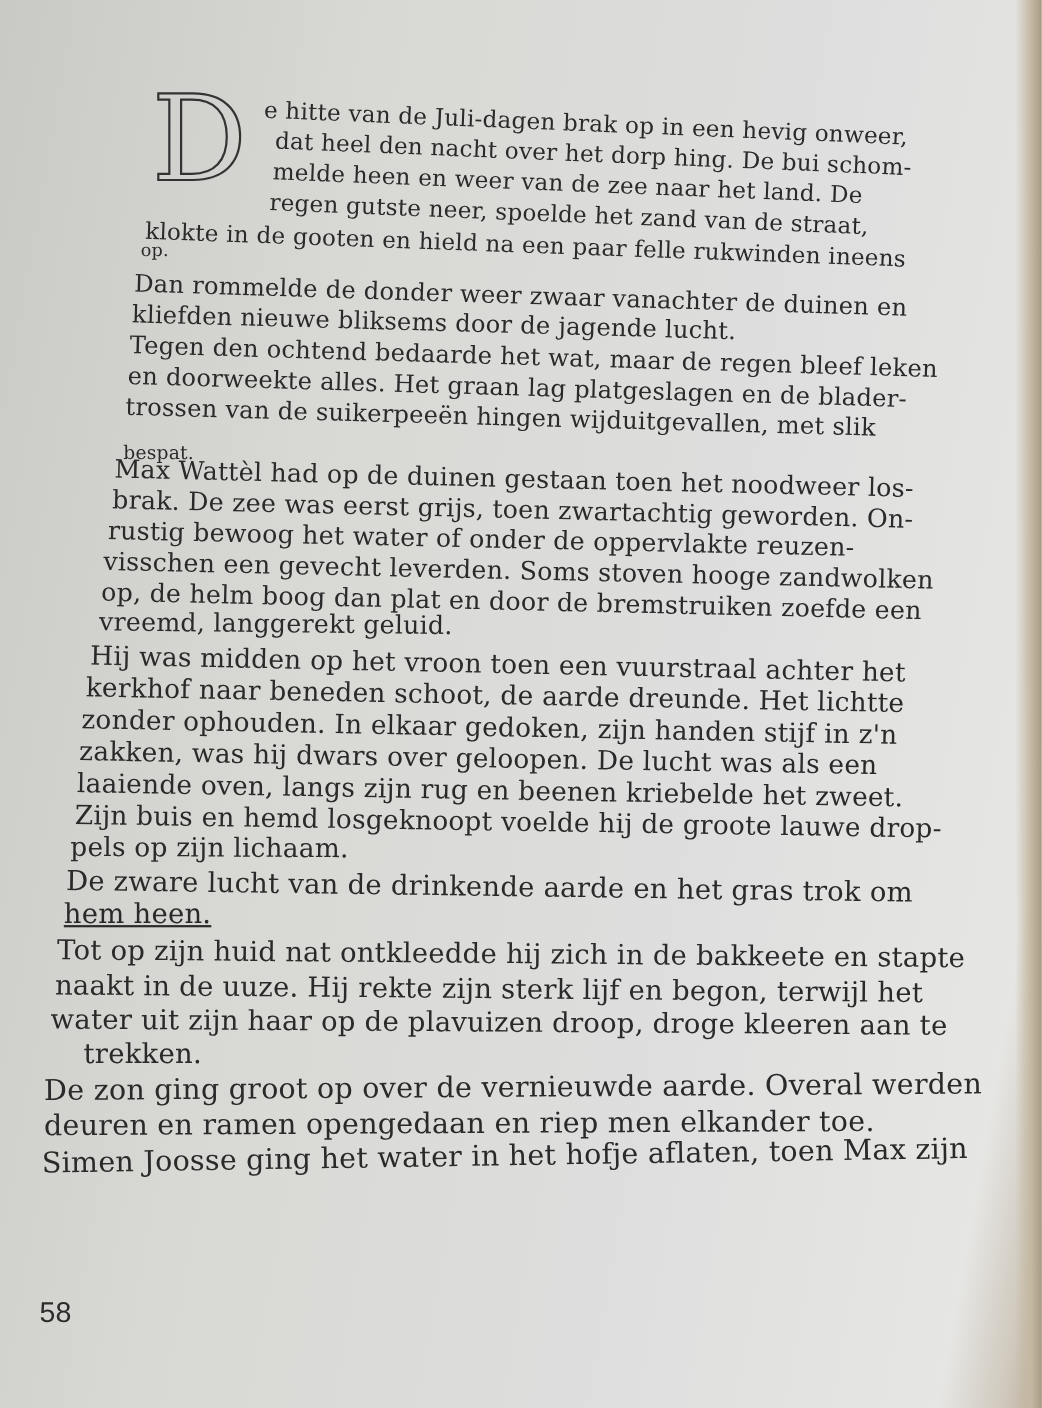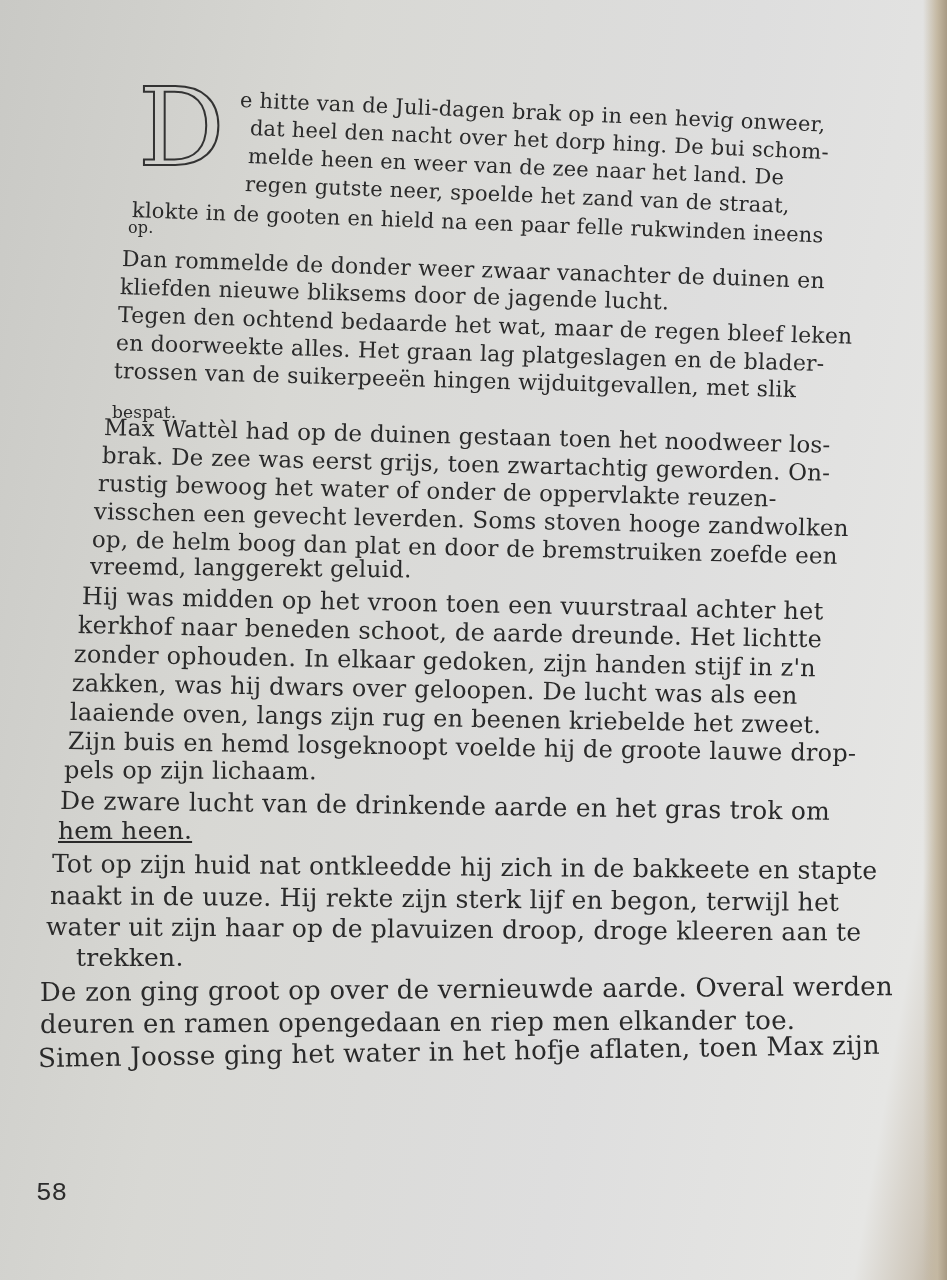--- a/index.html
+++ b/index.html
@@ -25,21 +25,21 @@
     position:absolute;
     left:138px; top:78px;
     font-family:"DejaVu Serif", serif;
     font-size:108px; line-height:100px;
     color:transparent;
     -webkit-text-stroke:2px #333;
     font-weight:normal;
   }
   .pagenum {
     position:absolute; left:36px; top:1178px;
-    font-family:Liberation Mono, monospace;
+    font-family:Liberation Sans, sans-serif;
     font-size:26px; color:#2c2c2c;
   }
   .spine {
     position:absolute; right:0; top:0; width:24px; height:1280px;
     background: linear-gradient(90deg, rgba(200,190,170,0) 0%, #c4b8a2 60%, #a89a84 100%);
   }
 </style>
 </head>
 <body>
 

